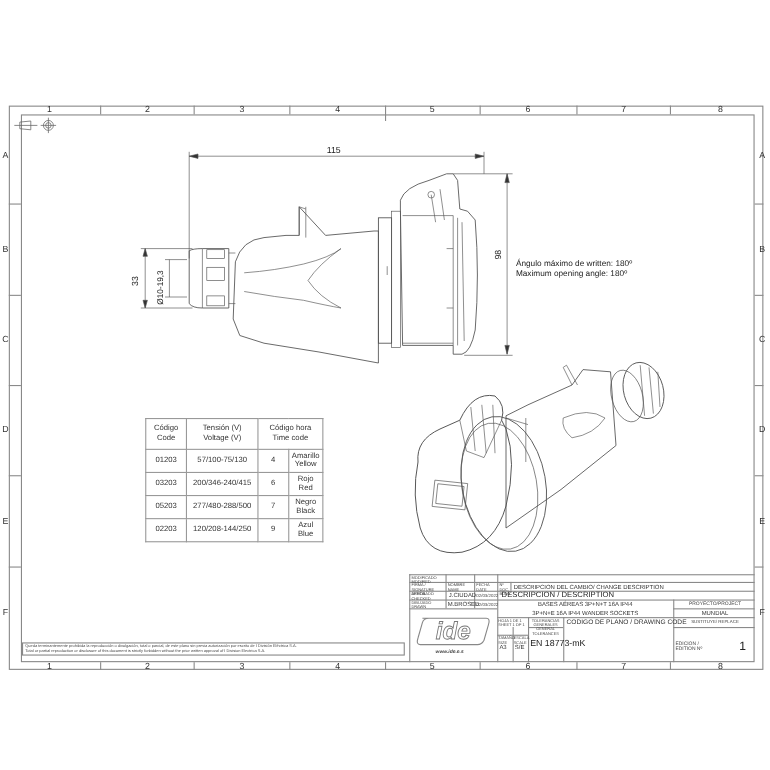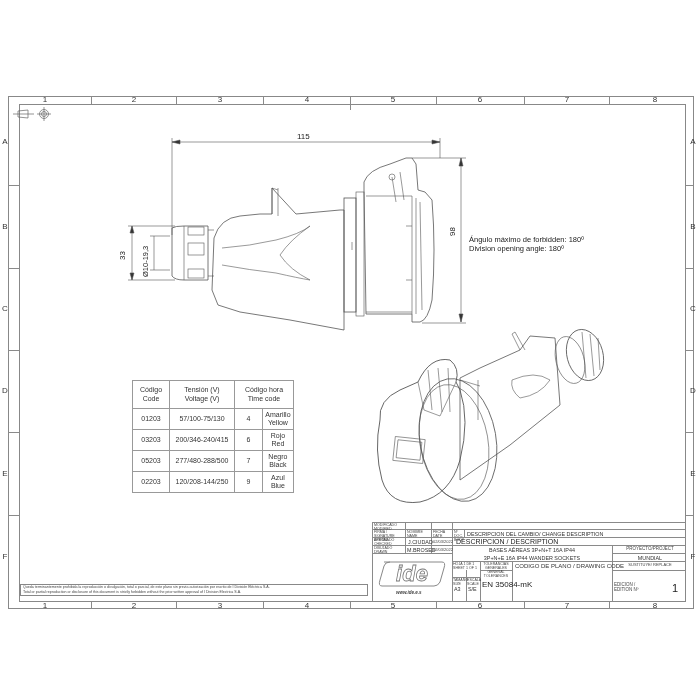--- a/index.html
+++ b/index.html
@@ -162,22 +162,22 @@
     <line x1="306" y1="150" x2="312" y2="150"></line>
   </g>
 </svg>
 
 <div class="dim" style="left:297px;top:132px;">115</div>
 <div class="dim" style="left:448px;top:236px;transform:rotate(-90deg);transform-origin:left top;width:20px;">98</div>
 <div class="dim" style="left:118px;top:260px;transform:rotate(-90deg);transform-origin:left top;width:20px;">33</div>
 <div class="dim" style="left:141px;top:277px;transform:rotate(-90deg);transform-origin:left top;width:60px;font-size:7.5px;">Ø10-19,3</div>
 
 <div class="note">
-  <div>Ángulo máximo de forbidden: 180º</div>
-  <div>Division opening angle: 180º</div>
+  <div>Ángulo máximo de written: 180º</div>
+  <div>Maximum opening angle: 180º</div>
 </div>
 
 <svg style="left:360px;top:320px;" width="260" height="200" viewBox="0 0 260 200">
   <g stroke="#555" stroke-width="0.6" fill="none">
 
     <ellipse cx="225" cy="35" rx="18" ry="26" transform="rotate(-15 225 35)" stroke-width="0.8"></ellipse>
     <ellipse cx="210" cy="40" rx="14" ry="24" transform="rotate(-15 210 40)"></ellipse>
     <line x1="222" y1="12" x2="226" y2="58"></line>
     <line x1="230" y1="14" x2="234" y2="56"></line>
     <line x1="238" y1="18" x2="240" y2="50"></line>
@@ -281,21 +281,21 @@
 <div class="abs small" style="left:614px;top:555px;width:72px;text-align:center;">MUNDIAL</div>
 <div class="abs tiny" style="left:614px;top:563px;width:72px;text-align:center;font-size:4px;">SUSTITUYE/ REPLACE</div>
 
 <div class="abs tiny" style="left:453px;top:562px;width:26px;">HOJA 1 DE 1 SHEET 1 OF 1</div>
 <div class="abs tiny" style="left:481px;top:562px;width:30px;text-align:center;">TOLERANCIAS GENERALES GENERAL TOLERANCES</div>
 <div class="abs small" style="left:515px;top:563px;font-size:6px;">CODIGO DE PLANO / DRAWING CODE</div>
 <div class="abs tiny" style="left:453px;top:578px;width:12px;">TAMAÑO SIZE</div>
 <div class="abs tiny" style="left:467px;top:578px;width:12px;">ESCALA SCALE</div>
 <div class="abs small" style="left:454px;top:586px;">A3</div>
 <div class="abs small" style="left:468px;top:586px;">S/E</div>
-<div class="abs" style="left:482px;top:580px;font-size:8px;color:#222;">EN 35084-mK</div>
+<div class="abs" style="left:482px;top:580px;font-size:8px;color:#222;">EN 18773-mK</div>
 
 <div class="abs tiny" style="left:614px;top:582px;font-size:4.5px;line-height:5px;">
   <div>EDICION /</div>
   <div>EDITION  Nº</div>
 </div>
 <div class="abs" style="left:672px;top:582px;font-size:11px;color:#222;">1</div>
 
 <div>
   <svg style="left:378px;top:560px;" width="68" height="28" viewBox="0 0 68 28">
     <path d="M6 2 L64 2 Q68 2 66 8 L62 22 Q60 26 56 26 L4 26 Q0 26 2 20 L6 6 Q7 2 12 2" stroke="#888" stroke-width="1" fill="none"></path>

